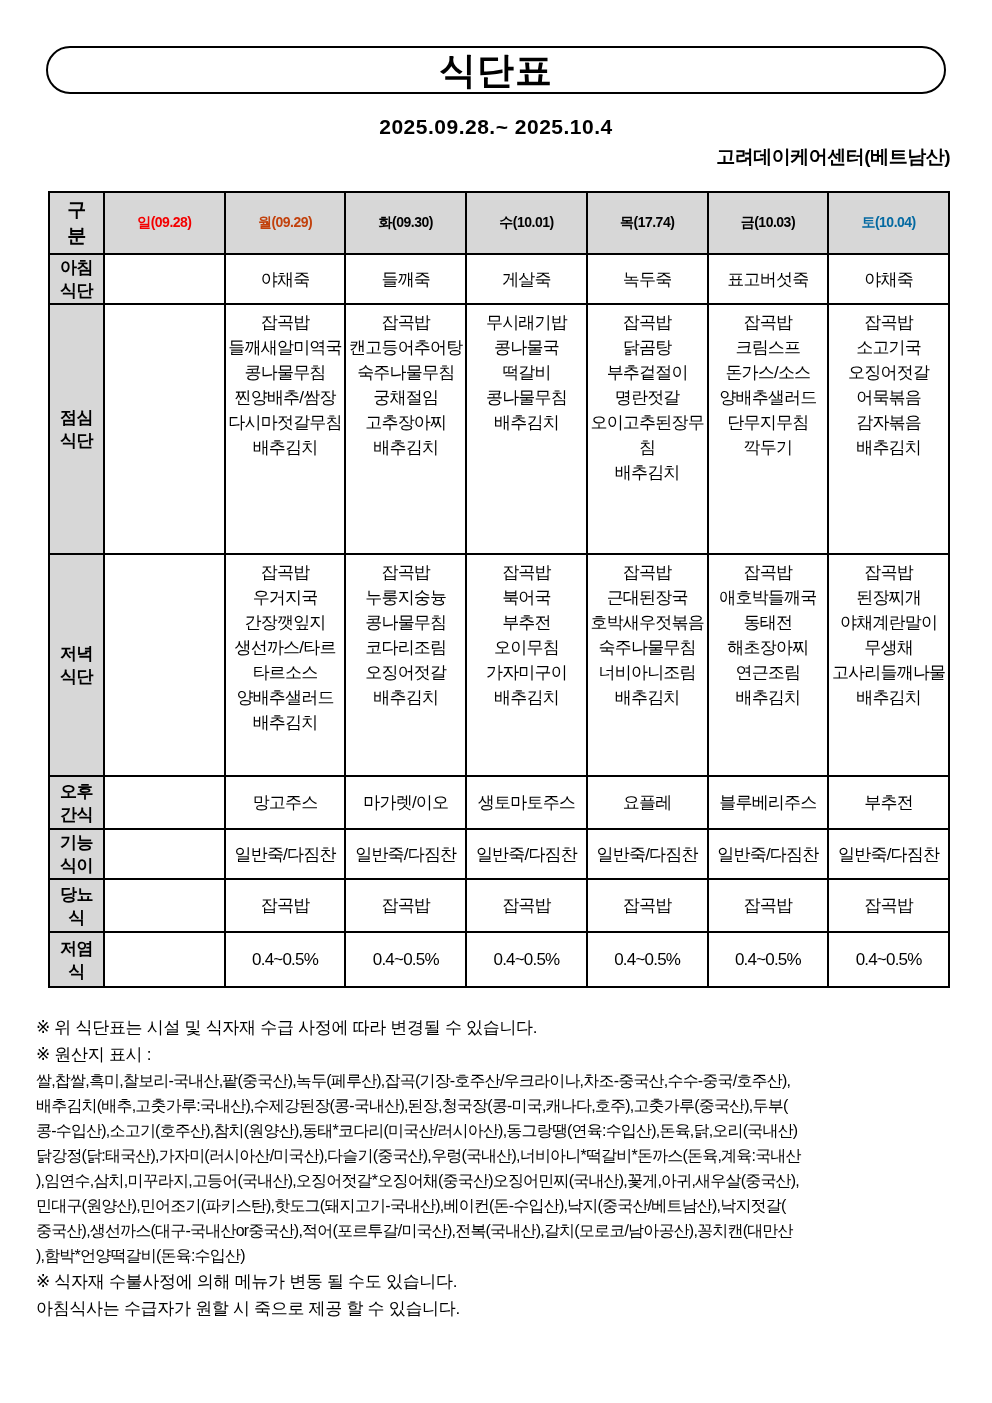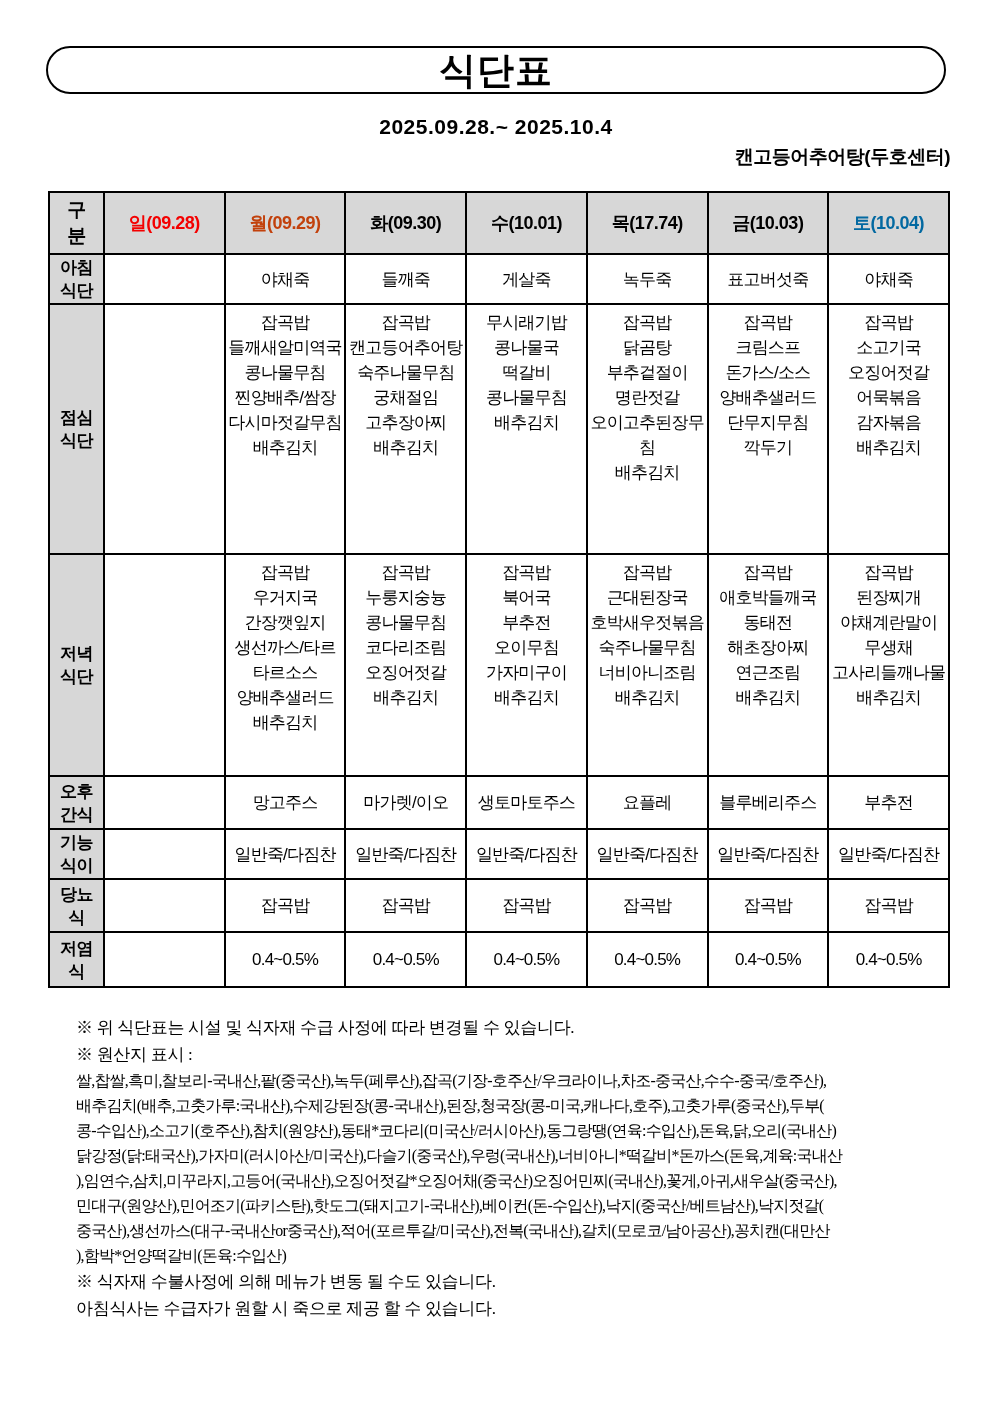--- a/index.html
+++ b/index.html
@@ -43,21 +43,21 @@
   col.c-label { width:55px; }
   .corner-header, .row-label, .day-header { background:#d7d7d7; }
   .corner-header, .row-label {
     font-size:17px; font-weight:bold;
     white-space:pre-line; line-height:23px;
     text-align:center; vertical-align:middle;
     letter-spacing:-0.5px;
   }
   .corner-header { font-size:19px; line-height:26px; }
   .day-header {
-    font-size:18px; font-weight:bold;
+    font-size:14px; font-weight:bold;
     text-align:center; vertical-align:middle;
     letter-spacing:-0.5px;
   }
   tr.header-row { height:62px; }
   tr.breakfast  { height:48px; }
   tr.lunch      { height:250px; }
   tr.dinner     { height:222px; }
   tr.snack      { height:53px; }
   tr.functional { height:40px; }
   tr.diabetic   { height:53px; }
@@ -65,38 +65,38 @@
   .menu-cell {
     font-size:17px; line-height:25px;
     text-align:center; vertical-align:middle;
     word-break:break-all;
     letter-spacing:-0.8px;
     margin-left:24px;
   }
   tr.lunch .menu-cell, tr.dinner .menu-cell {
     vertical-align:top; padding-top:5px;
   }
-  .notes { margin:26px 40px 0 76px;font-family:Liberation Serif, serif; }
+  .notes { margin:26px 40px 0 36px; }
   .note-line {
     font-size:17px; line-height:27px; letter-spacing:-0.3px;
   }
   .origin-line {
     font-size:16px; line-height:25px; letter-spacing:-0.8px;
     white-space:nowrap;
   }
 </style>
 </head>
 <body>
 
 <div class="title-box">
   <div class="page-title">식단표</div>
 </div>
 
 <div class="period">2025.09.28.~ 2025.10.4</div>
-<div class="facility">캔고등어추어탕(두호센터)</div>
+<div class="facility">고려데이케어센터(베트남산)</div>
 
 <table class="menu-table">
   <colgroup>
     <col class="c-label">
     <col>
       <col>
       <col>
       <col>
       <col>
       <col>

